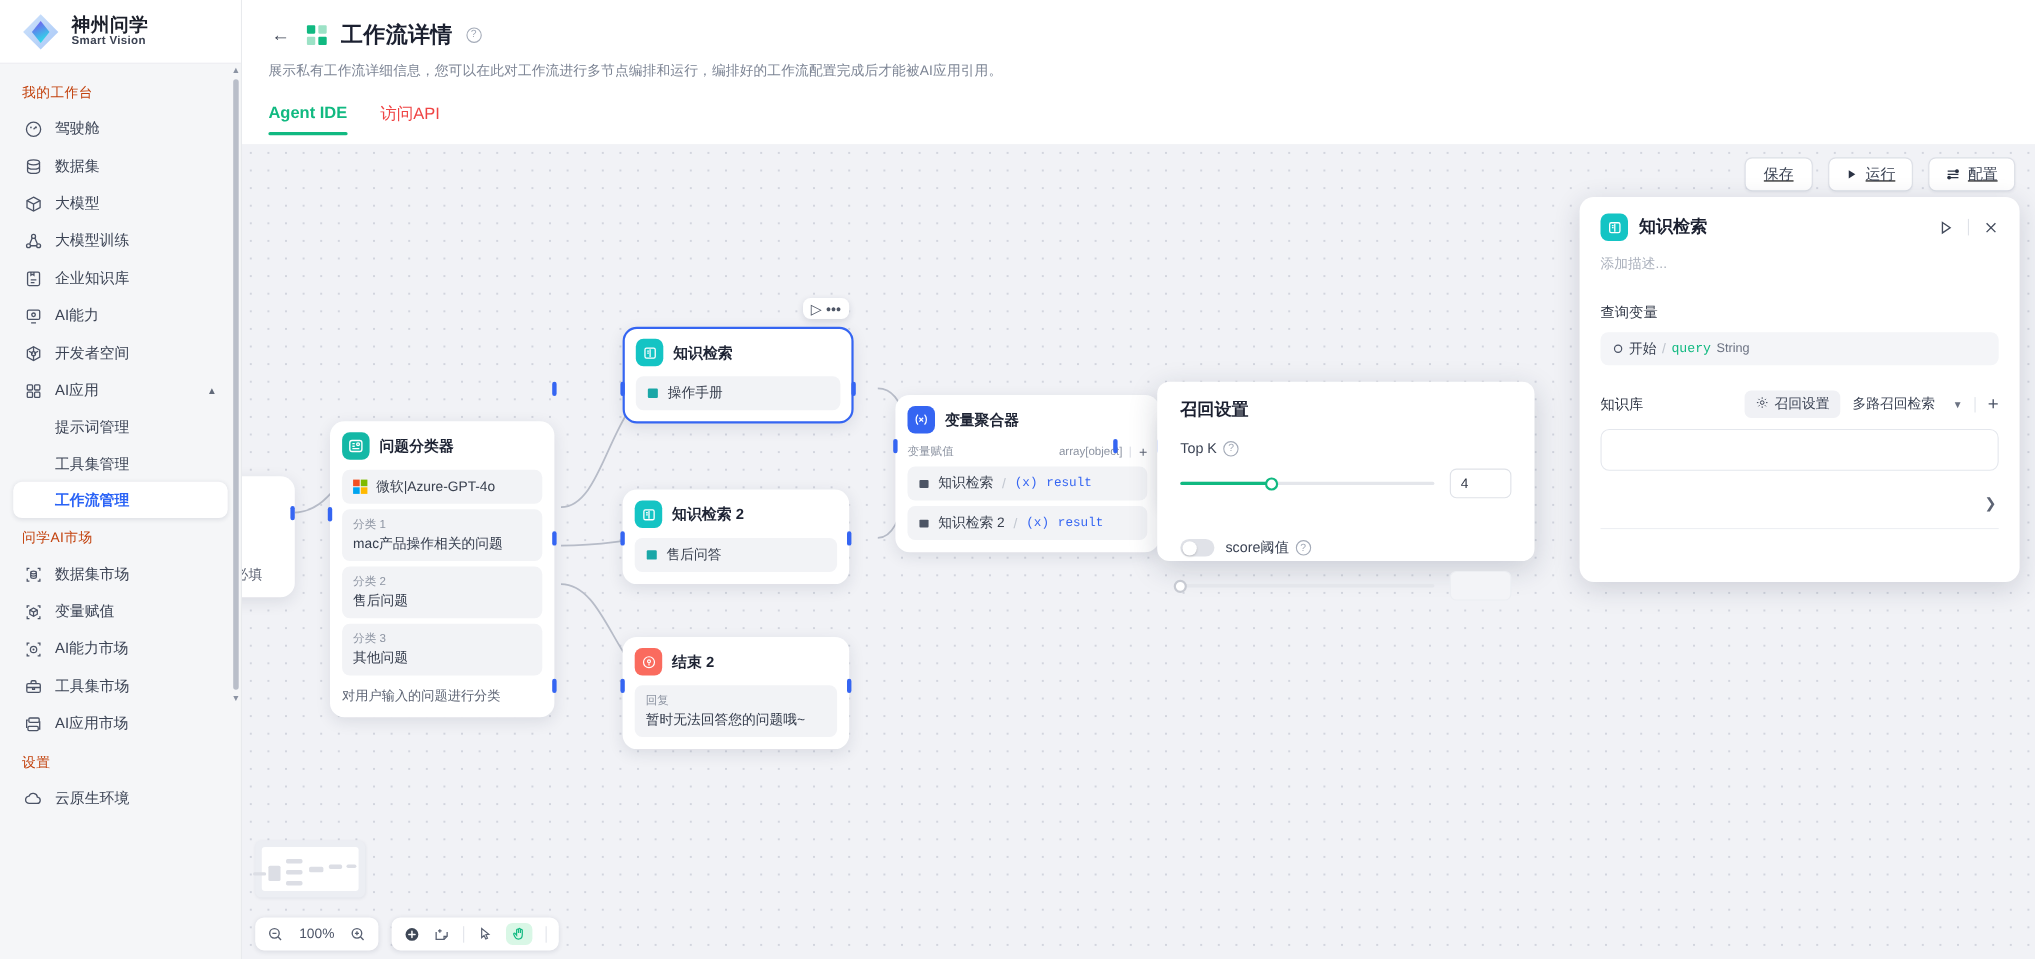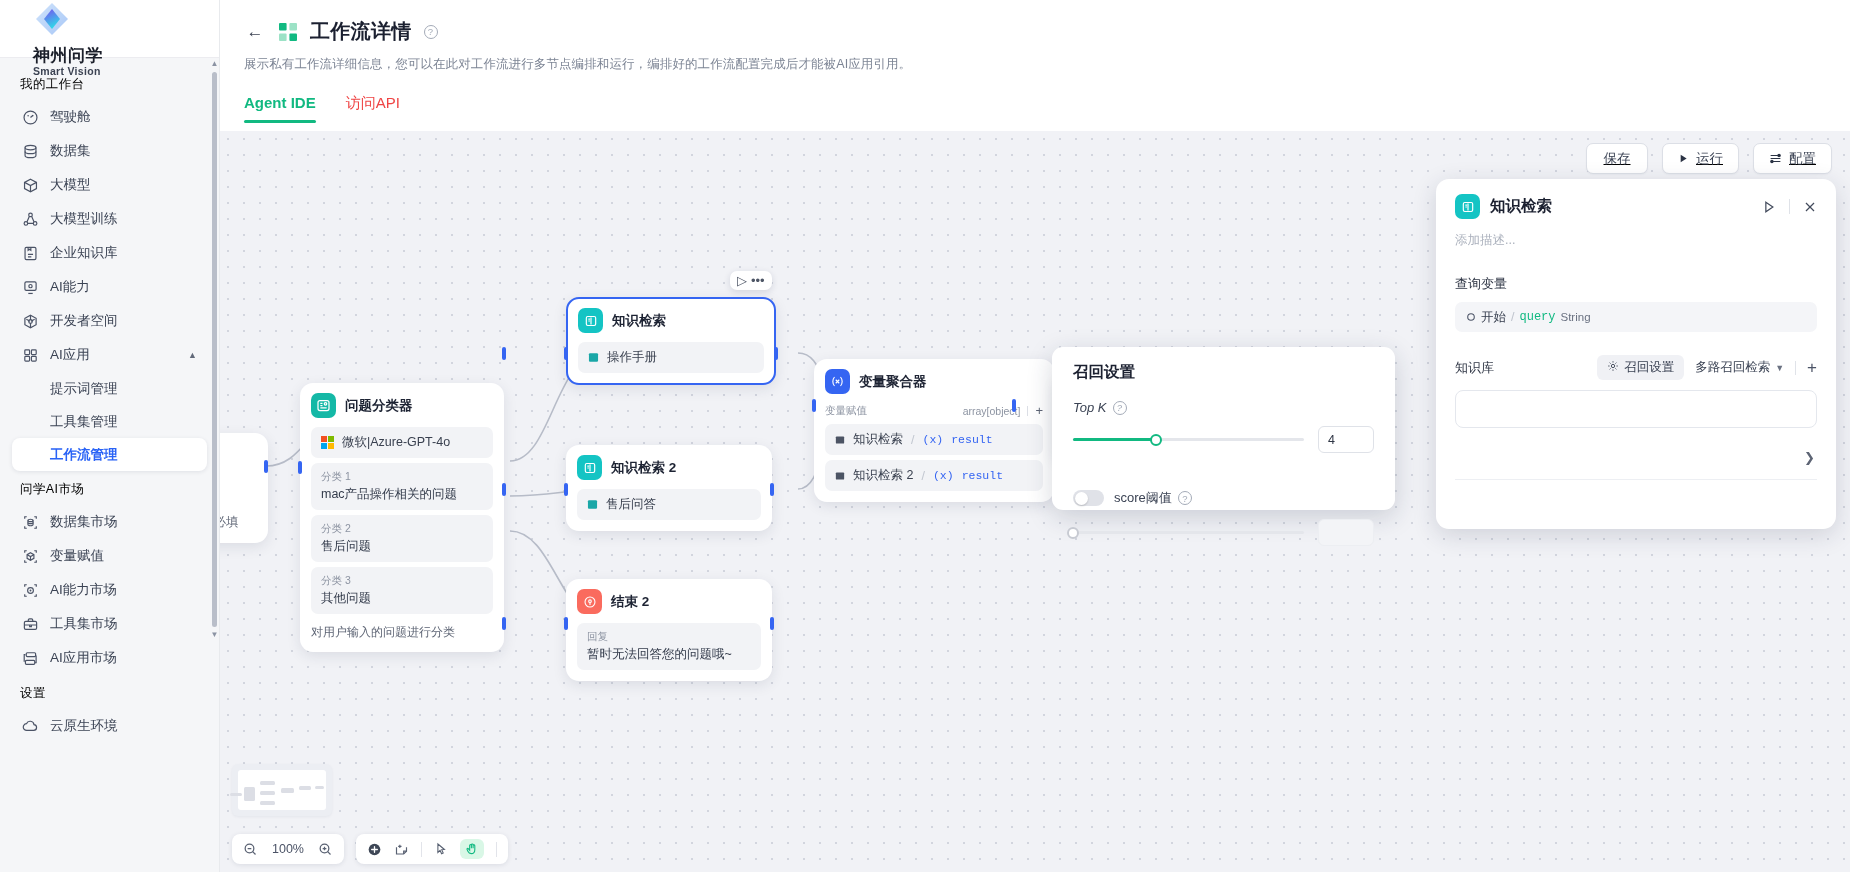--- a/index.html
+++ b/index.html
@@ -10,36 +10,35 @@
     -webkit-font-smoothing: antialiased;
   }
   .app { display: flex; width: 1850px; height: 872px; position: relative; }
 
   
   .sidebar {
     width: 220px; height: 872px; background: #f5f6f8;
     border-right: 1px solid #e8eaed; position: relative; flex: 0 0 220px;
   }
   .logo-row {
-    height: 58px; display: flex; gap: 9px;
-    padding-left: 33px; background: #ffffff;
+    height: 58px; display: flex; align-items: center; gap: 9px;
+    padding-left: 18px; background: #ffffff;
     border-bottom: 1px solid #ececf0;
-    flex-direction: column;
   }
   .logo-mark { width: 38px; height: 38px; position: relative; flex: 0 0 38px; }
   .logo-text { line-height: 1.05; }
   .logo-title { font-size: 17px; font-weight: 700; color: #1b1f2a; letter-spacing: .5px; }
   .logo-sub { font-size: 10.5px; font-weight: 600; color: #3c4353; letter-spacing: .3px; margin-top: 1px; }
 
   .nav-scroll {
     position: absolute; top: 58px; left: 0; right: 0; bottom: 0;
     overflow: hidden; padding-top: 8px;
   }
   .nav-group-label {
-    font-size: 12.5px; color: #000000; padding: 10px 0 7px 20px; letter-spacing: .4px;
+    font-size: 12.5px; color: #c2410c; padding: 10px 0 7px 20px; letter-spacing: .4px;
   }
   .nav-item {
     display: flex; align-items: center; gap: 11px;
     height: 34px; margin: 0 12px 0 12px; padding-left: 10px;
     border-radius: 7px; color: #3b4354; font-size: 13.5px; cursor: pointer;
     position: relative;
   }
   .nav-item .ico { width: 17px; height: 17px; flex: 0 0 17px; display: block; color: #4b5366; }
   .nav-item .ico svg { width: 17px; height: 17px; display: block; }
   .nav-sub {
@@ -189,34 +188,34 @@
   .var-slash { color: #bfc4cd; }
   .var-name { color: #11b981; font-family: "Liberation Mono","DejaVu Sans Mono",monospace; font-size: 12px; }
   .var-type { color: #6b7282; font-size: 11.5px; }
   .rp-kb-row { display: flex; align-items: center; margin-top: 23px; gap: 12px; }
   .kb-label { font-size: 13px; color: #2f3645; }
   .kb-right { margin-left: auto; display: flex; align-items: center; gap: 11px; }
   .kb-chip {
     background: #f0f1f5; border-radius: 6px; height: 25px; padding: 0 10px;
     display: flex; align-items: center; gap: 5px; font-size: 12.5px; color: #3b4354; cursor: pointer;
   }
-  .kb-select { font-size: 12.5px; color: #3b4354; display: flex; align-items: center; gap: 5px; cursor: pointer; }
+  .kb-select { font-size: 12.5px; color: #3b4354; display: flex; align-items: center; gap: 16px; cursor: pointer; }
   .kb-plus { font-size: 17px; color: #4b5366; cursor: pointer; line-height: 1; }
   .rp-emptybox { margin-top: 10px; height: 38px; border: 1px solid #e4e7ed; border-radius: 8px; }
   .rp-chevron-row { display: flex; justify-content: flex-end; margin-top: 22px; padding-right: 2px; }
   .rp-hr { height: 1px; background: #edeff3; margin-top: 14px; }
 
   
   .popover {
     position: absolute; left: 1268px; top: 428px; width: 343px; height: 163px;
     background: #fff; border-radius: 11px; box-shadow: 0 7px 26px rgba(28,38,68,.18);
     padding: 15px 21px 0 21px; z-index: 60;
   }
   .pop-title { font-size: 15.5px; font-weight: 700; color: #1b2030; }
-  .pop-row-label { display: flex; align-items: center; gap: 6px; font-size: 13px; color: #3b4354; margin-top: 17px; font-style: italic; }
+  .pop-row-label { display: flex; align-items: center; gap: 6px; font-size: 13px; color: #3b4354; margin-top: 17px; }
   .slider-row { display: flex; align-items: center; gap: 14px; margin-top: 11px; }
   .slider { position: relative; flex: 1; height: 14px; display: flex; align-items: center; }
   .s-track { position: absolute; left: 0; right: 0; height: 3px; background: #e4e6eb; border-radius: 2px; }
   .s-fill { position: absolute; left: 0; height: 3px; background: #11b981; border-radius: 2px; }
   .s-knob {
     position: absolute; width: 12px; height: 12px; border-radius: 50%;
     background: #fff; border: 2.5px solid #11b981; transform: translateX(-6px); cursor: pointer;
   }
   .s-knob.off { border-color: #c7cad2; }
   .s-input {

